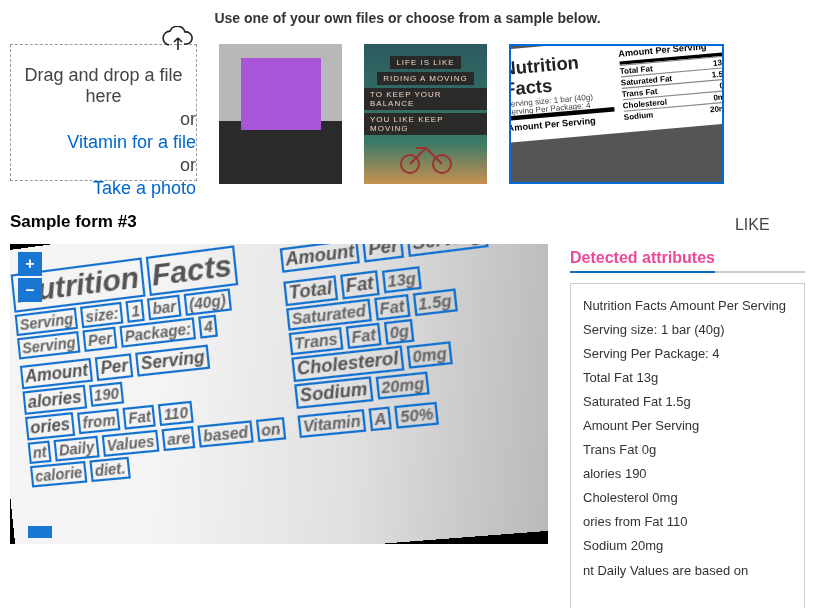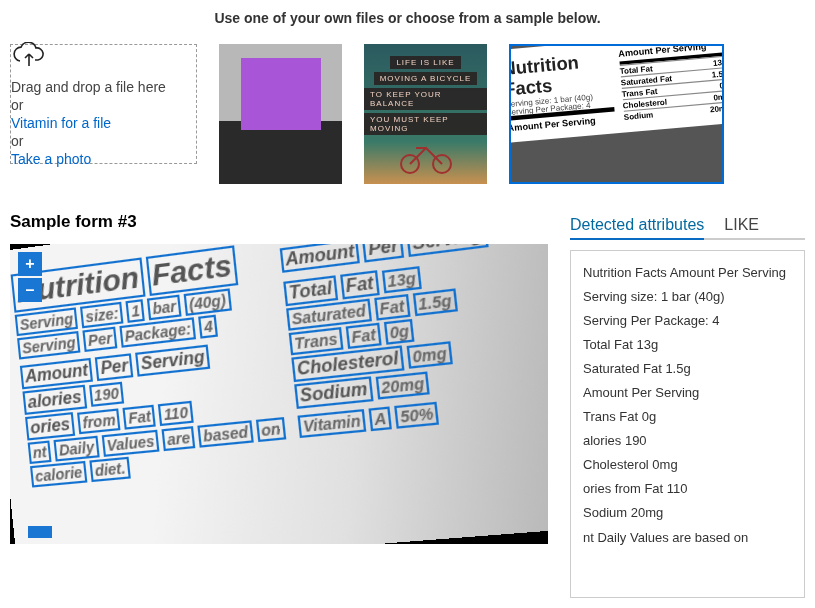--- a/index.html
+++ b/index.html
@@ -1,19 +1,19 @@
 <!DOCTYPE html>
 <html><head>
 <meta charset="utf-8">
 <style>
 * { box-sizing: border-box; margin: 0; padding: 0; }
 body { font-family: "Segoe UI", Arial, sans-serif; background: #fff; padding: 10px; width: 815px; }
 .instruction { font-size: 14px; font-weight: 600; color: #333; margin-bottom: 18px; text-align: center; }
 .upload-row { display: flex; gap: 22px; margin-bottom: 28px; }
-.dropzone { width: 187px; height: 120px; border: 1px dashed #999; display: flex; flex-direction: column; align-items: flex-start; justify-content: center; font-size: 14px; color: #444; text-align: center; }
+.dropzone { width: 187px; height: 137px; border: 1px dashed #999; display: flex; flex-direction: column; align-items: flex-end; justify-content: center; font-size: 18px; color: #444; text-align: center; }
 .dropzone .icon { margin-bottom: 8px; }
 .dropzone .link { color: #0066cc; cursor: pointer; }
 .dropzone .or { color: #444; margin: 2px 0; }
 .sample { width: 123px; height: 140px; background: #555; position: relative; cursor: pointer; overflow: hidden; }
 .sample.sel { border: 2px solid #006cd8; }
 .sample.wide { width: 215px; }
 .sample1 { background: linear-gradient(180deg,#b8b8b8 0%,#b8b8b8 55%,#2a2a2a 55%,#2a2a2a); display:flex; justify-content:center; align-items:flex-start; }
 .note { width: 80px; height: 72px; background: #a855d8; margin-top: 14px; }
 .sample2 { background: linear-gradient(180deg,#2b5a5f 0%,#3a7a68 70%,#c89050 100%); display:flex; flex-direction:column; align-items:center; justify-content:flex-start; padding-top:12px; gap:3px; }
 .sample2 .strip { background: rgba(40,30,30,0.85); color: #f0d0c0; font-size: 8px; padding: 2px 6px; letter-spacing: 1px; }
@@ -33,21 +33,21 @@
 .hl { border: 2px solid #1372d0; display:inline-block; margin: 1px 2px; padding: 0 2px; color:#3a3a3a; font-weight:700; }
 .label-doc .big { font-size:28px; font-weight:900; font-style:italic; color:#555; }
 .label-doc .med { font-size:16px; font-style:italic; color:#555; font-weight:800; }
 .label-doc .sm { font-size:14px; font-style:italic; color:#666; font-weight:700; }
 .label-doc .col2 { position:absolute; left: 270px; top: 30px; }
 .minimap { position:absolute; bottom:6px; left:18px; width:24px; height:12px; background:#1976d2; }
 
 .right-col { width: 235px; }
 .tabs { display:flex; border-bottom: 2px solid #ccc; margin-bottom: 10px; }
 .tab { font-size: 16px; padding: 4px 0; margin-right: 20px; cursor:pointer; color:#444; }
-.tab.active { font-weight:400; border-bottom: 2px solid #0a6bc2; color:#0369a1; margin-bottom:-2px; }
+.tab.active { font-weight:700; border-bottom: 2px solid #0a6bc2; color:#ec4899; margin-bottom:-2px;margin-top:33px; }
 .attr-panel { border:1px solid #ccc; padding: 10px 12px; font-size: 13px; line-height: 1.85; color:#333; height: 348px; overflow:hidden; }
 </style>
 </head>
 <body>
 
 <div class="instruction">Use one of your own files or choose from a sample below.</div>
 
 <div class="upload-row">
   <div class="dropzone">
     <span class="icon">
@@ -62,23 +62,23 @@
     <div class="or">or</div>
     <div class="link">Take a photo</div>
   </div>
 
   <div class="sample sample1">
     <div class="note"></div>
   </div>
 
   <div class="sample sample2">
     <div class="strip">LIFE IS LIKE</div>
-    <div class="strip">MOVING A BICYCLE</div>
+    <div class="strip">RIDING A MOVING</div>
     <div class="strip">TO KEEP YOUR BALANCE</div>
-    <div class="strip">YOU MUST KEEP MOVING</div>
+    <div class="strip">YOU LIKE KEEP MOVING</div>
     <svg class="bike" viewBox="0 0 60 36">
         <circle cx="14" cy="26" r="9" fill="none" stroke="#a03030" stroke-width="2"></circle>
         <circle cx="46" cy="26" r="9" fill="none" stroke="#a03030" stroke-width="2"></circle>
         <path d="M14 26 30 10 46 26 M30 10 20 10" fill="none" stroke="#a03030" stroke-width="2"></path>
       </svg>
   </div>
 
   <div class="sample wide sel">
     <div class="sample3-content">
       <div style="display:flex; gap:8px;">

